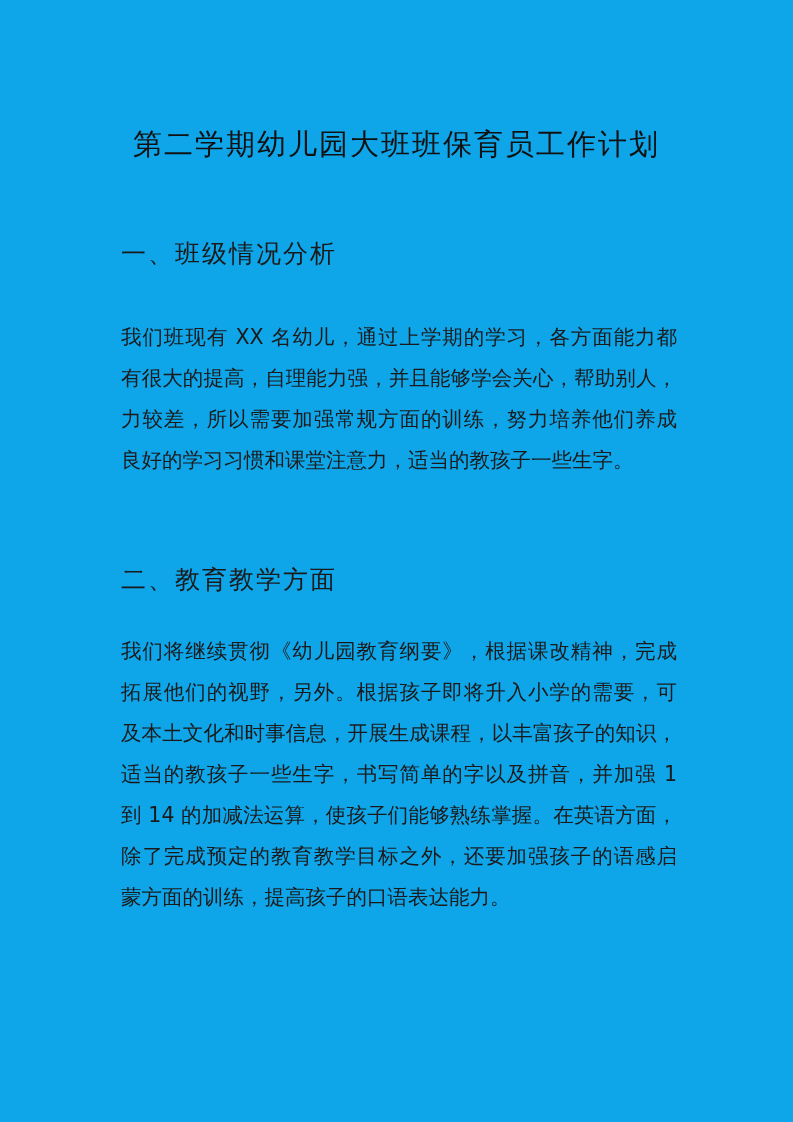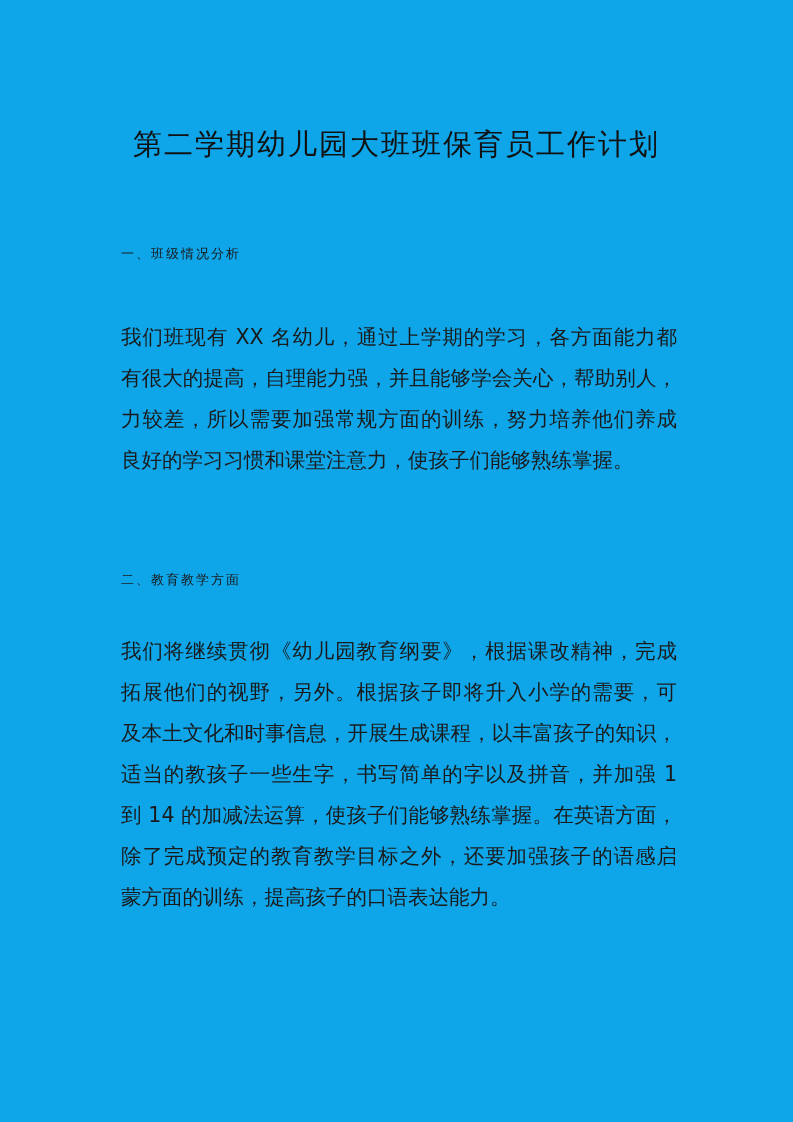--- a/index.html
+++ b/index.html
@@ -33,21 +33,21 @@
       font-size: 29px;
       line-height: 40px;
       letter-spacing: 2px;
       color: #111111;
       margin: 0;
       font-weight: normal;
     }
     .heading {
       position: absolute;
       left: 121px;
-      font-size: 13px;
+      font-size: 25px;
       line-height: 28px;
       letter-spacing: 2px;
       color: #1a1a1a;
       margin: 0;
       font-weight: normal;
     }
     .para {
       position: absolute;
       left: 121px;
       width: 556px;
@@ -73,21 +73,21 @@
 <div class="page">
 
   <h1 class="title">第二学期幼儿园大班班保育员工作计划</h1>
 
   <h2 class="heading" style="top:240px;">一、班级情况分析</h2>
 
   <div class="para" style="top:317px;">
     <span class="line">我们班现有 XX 名幼儿，通过上学期的学习，各方面能力都</span>
     <span class="line">有很大的提高，自理能力强，并且能够学会关心，帮助别人，</span>
     <span class="line">力较差，所以需要加强常规方面的训练，努力培养他们养成</span>
-    <span class="line last">良好的学习习惯和课堂注意力，使孩子们能够熟练掌握。</span>
+    <span class="line last">良好的学习习惯和课堂注意力，适当的教孩子一些生字。</span>
   </div>
 
   <h2 class="heading" style="top:566px;">二、教育教学方面</h2>
 
   <div class="para" style="top:631px;">
     <span class="line">我们将继续贯彻《幼儿园教育纲要》，根据课改精神，完成</span>
     <span class="line">拓展他们的视野，另外。根据孩子即将升入小学的需要，可</span>
     <span class="line">及本土文化和时事信息，开展生成课程，以丰富孩子的知识，</span>
     <span class="line">适当的教孩子一些生字，书写简单的字以及拼音，并加强 1</span>
     <span class="line">到 14 的加减法运算，使孩子们能够熟练掌握。在英语方面，</span>

